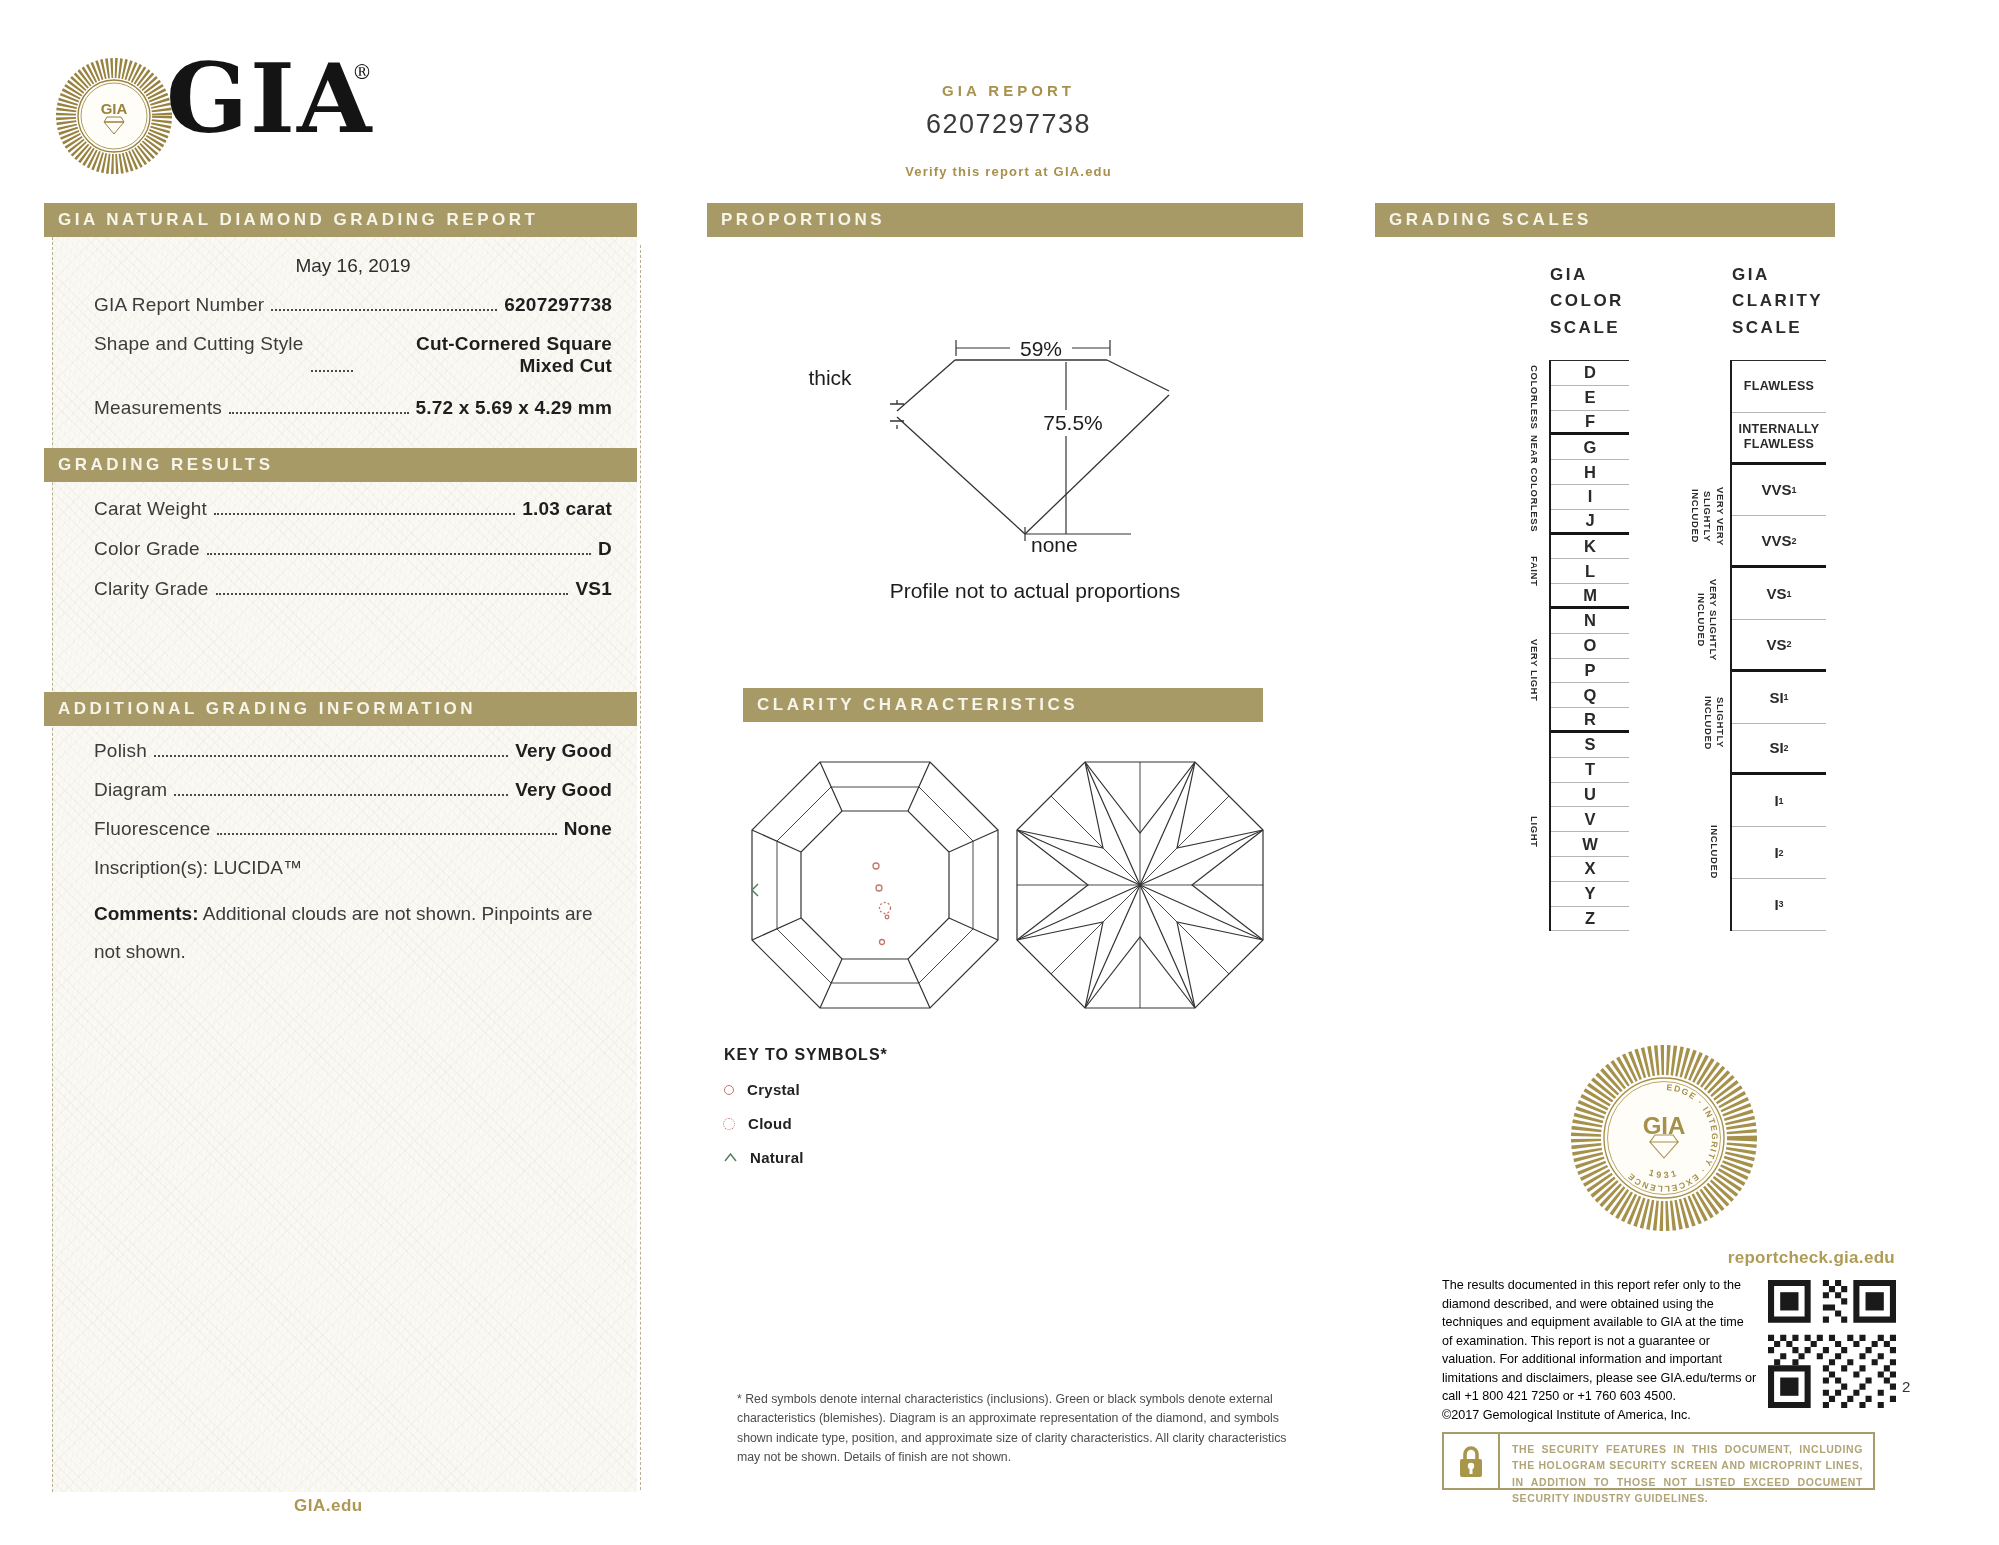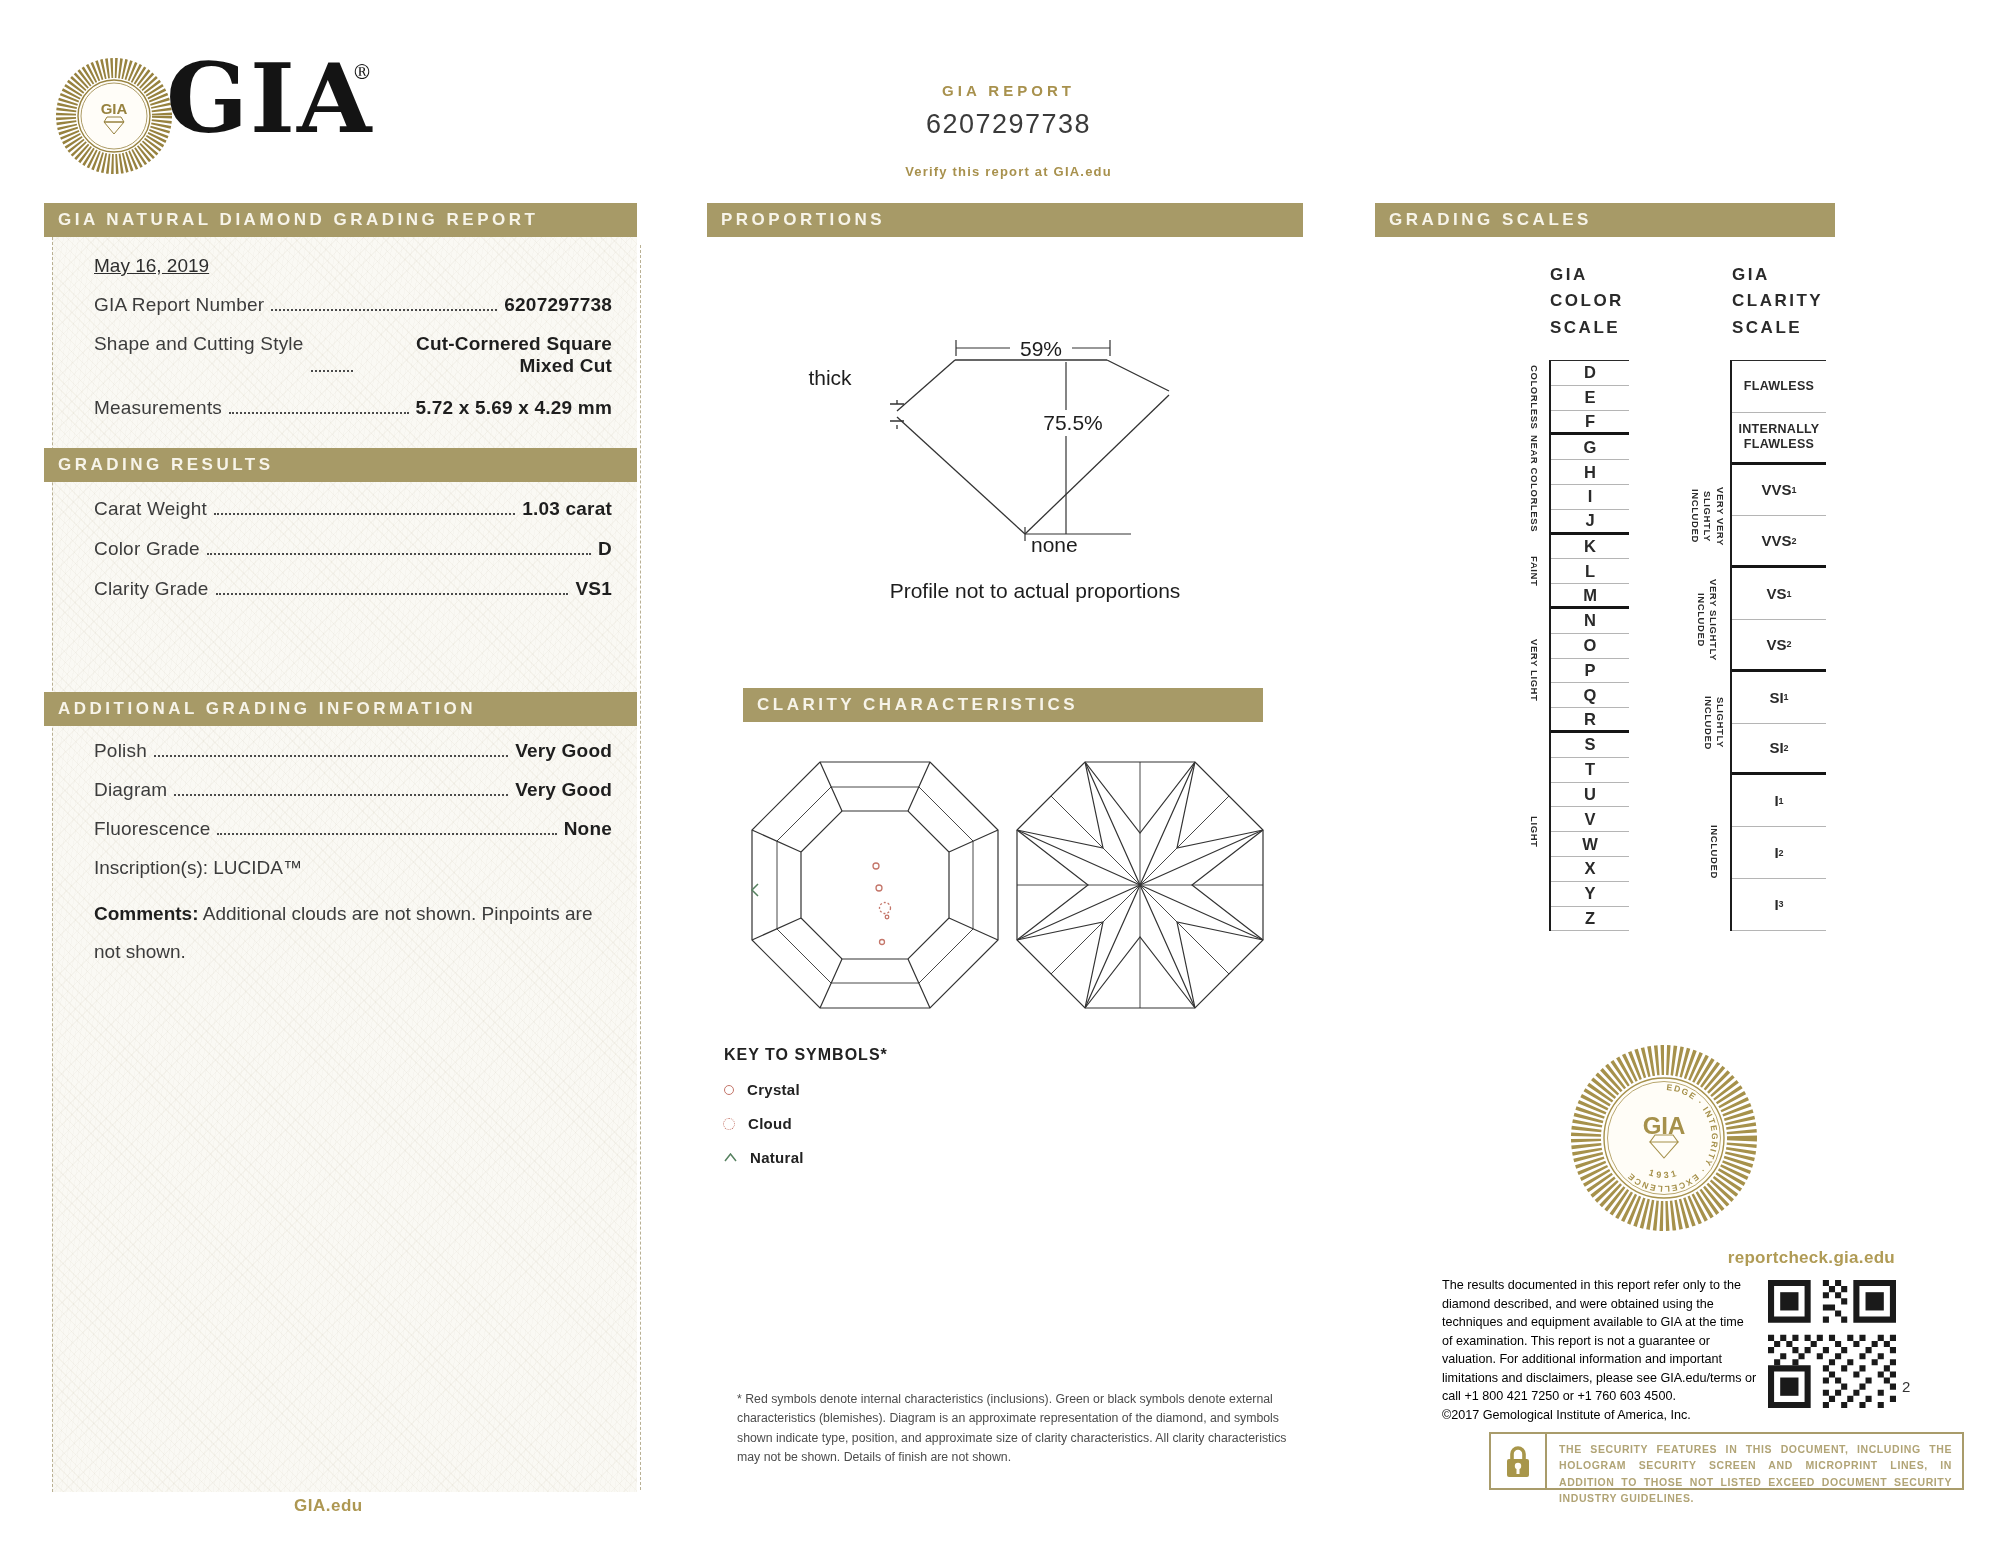--- a/index.html
+++ b/index.html
@@ -18,21 +18,21 @@
     background-image:
       repeating-linear-gradient(45deg, rgba(190,180,150,.10) 0 1px, transparent 1px 7px),
       repeating-linear-gradient(-45deg, rgba(190,180,150,.08) 0 1px, transparent 1px 9px),
       repeating-linear-gradient(100deg, rgba(190,180,150,.05) 0 1px, transparent 1px 5px);
   }
   .lblock { position:absolute; left:52px; width:585px; padding:16px 25px 0 42px; }
   .lrow { display:flex; align-items:baseline; margin-bottom:17px; font-size:19px; color:#3c3c3c; letter-spacing:.2px; }
   .lrow .lbl { white-space:nowrap; }
   .lrow .leader { flex:1; border-bottom:2.6px dotted #4a4a4a; margin:0 7px; align-self:flex-end; margin-bottom:5px; min-width:18px; }
   .lrow .val { font-weight:bold; color:#1e1e1e; text-align:right; }
-  .date-row { text-align:left; font-size:19px; color:#2e2e2e; margin-bottom:17px;text-decoration:underline; }
+  .date-row { text-align:center; font-size:19px; color:#2e2e2e; margin-bottom:17px; }
   .plain-row { font-size:19px; color:#3c3c3c; margin-bottom:16px; }
   .comments { font-size:19px; color:#3c3c3c; line-height:38px; }
   .comments b { color:#1e1e1e; }
   #gia-edu-footer { position:absolute; left:294px; top:1496px; font-size:17px; font-weight:bold; color:#ad9752; letter-spacing:.5px; }
 
   
   #logo-seal { position:absolute; left:54px; top:56px; }
   #wordmark { position:absolute; left:166px; top:42px; font-family:"DejaVu Serif", serif;
               font-weight:bold; font-size:96px; color:#141414; letter-spacing:2px; }
   #wordmark-reg { position:absolute; left:352px; top:60px; font-size:20px; color:#141414; font-family:"DejaVu Serif", serif; }
@@ -70,22 +70,22 @@
             font-size:9.5px; font-weight:bold; letter-spacing:.6px; color:#2a2a2a; line-height:1.3; }
 
   
   #big-seal { position:absolute; left:1568px; top:1042px; }
   #reportcheck { position:absolute; left:1690px; top:1248px; width:205px; text-align:right;
                  font-size:17px; font-weight:bold; color:#b09b55; letter-spacing:.3px; }
   #disclaimer { position:absolute; left:1442px; top:1276px; width:315px;
                 font-size:12.6px; line-height:1.47; color:#000000; }
   #qr { position:absolute; left:1768px; top:1280px; }
   #page-num { position:absolute; left:1902px; top:1378px; font-size:15px; color:#333; }
-  #security-box { position:absolute; left:1442px; top:1432px; width:475px; height:58px;
-                  border:2px solid #a99c6b; display:flex;margin-left:47px; }
+  #security-box { position:absolute; left:1442px; top:1432px; width:433px; height:58px;
+                  border:2px solid #a99c6b; display:flex; }
   #security-lock-cell { width:56px; border-right:2px solid #a99c6b; display:flex; align-items:center; justify-content:center; }
   #security-text { flex:1; padding:7px 10px 0 12px; font-size:10.5px; font-weight:bold; letter-spacing:.6px;
                    color:#b1a476; line-height:1.55; text-align:justify; }
 
   svg text { font-family:"Liberation Sans", sans-serif; }
 </style>
 </head>
 <body>
 
 <div id="page">

